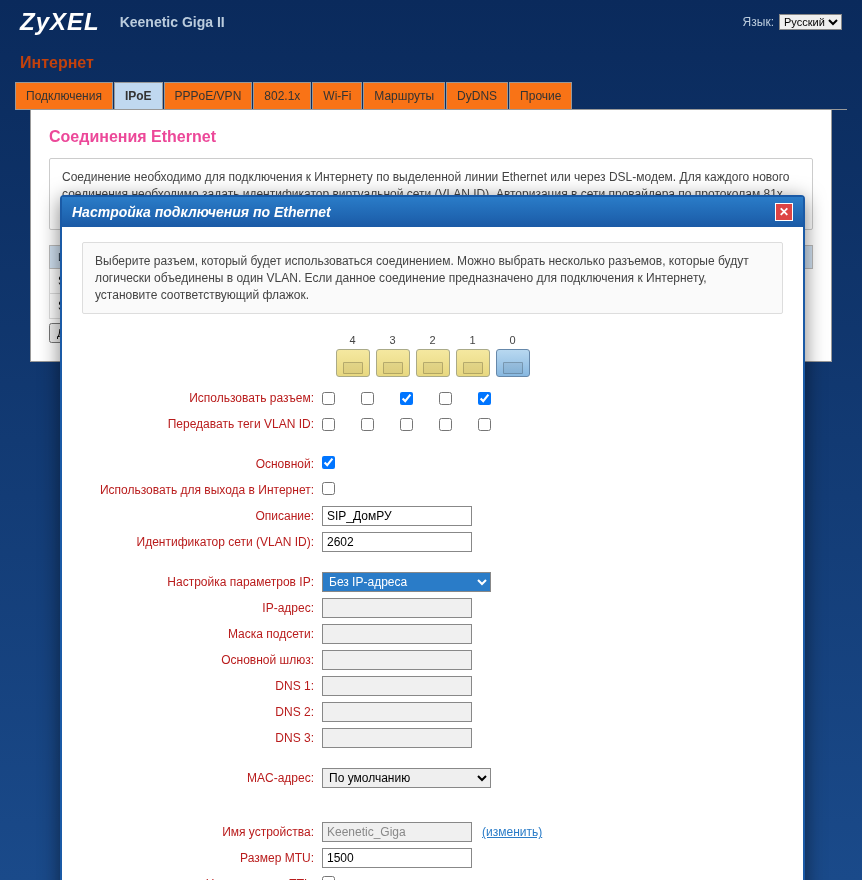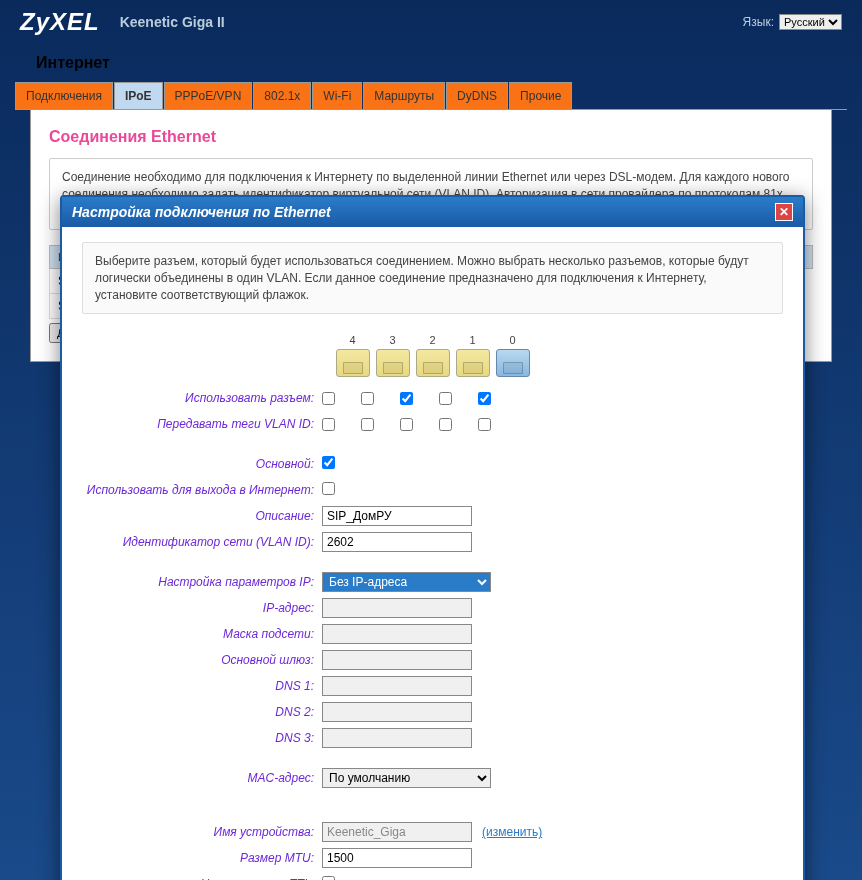--- a/index.html
+++ b/index.html
@@ -3,21 +3,21 @@
 <meta charset="utf-8">
 <style>
 * { box-sizing: border-box; margin: 0; padding: 0; }
 body { font-family: Arial, sans-serif; font-size: 12px; background: linear-gradient(to bottom, #0a2a5c 0%, #1a4a8a 100%); width: 862px; height: 880px; overflow: hidden; position: relative; }
 .header { display: flex; align-items: center; justify-content: space-between; padding: 8px 20px; color: #fff; }
 .header-left { display: flex; align-items: center; gap: 20px; }
 .logo { font-family: Arial; font-weight: bold; font-size: 24px; color: #fff; letter-spacing: 1px; font-style: italic; }
 .model { font-size: 14px; color: #bcd; font-weight: bold; }
 .lang-sel { display: flex; align-items: center; gap: 5px; color: #bcd; font-size: 12px; margin-left: 33px; }
 .lang-sel select { font-size: 11px; border: 1px solid #888; }
-.page-title { color: #000000; font-size: 16px; font-weight: bold; padding: 10px 36px; }
+.page-title { color: #c2410c; font-size: 16px; font-weight: bold; padding: 10px 20px; }
 .tabs-outer { padding: 0 15px; }
 .tabs { display: flex; border-bottom: 1px solid #999; }
 .tab { background: #f97316; border: 1px solid #999; border-bottom: none; padding: 6px 10px; font-size: 12px; color: #333; cursor: pointer; margin-right: 1px; }
 .tab.active { background: #c0d8f0; font-weight: bold; }
 .content-panel { background: #fff; margin: 0 15px; padding: 18px; border: 1px solid #999; border-top: none; }
 .panel-title { font-size: 16px; font-weight: bold; color: #ec4899; margin-bottom: 12px; }
 .info-box { border: 1px solid #ccc; background: #fff; padding: 10px 12px; color: #444; font-size: 12px; line-height: 1.4; border-radius: 2px; }
 .table-partial { margin-top: 15px; }
 .table-partial .th { background: #d0e0f0; padding: 5px 8px; font-size: 11px; color: #234; border: 1px solid #bbb; }
 .table-partial .td { padding: 5px 8px; font-size: 12px; background: #fff; border: 1px solid #ddd; border-top: none; }
@@ -28,21 +28,21 @@
 .close-btn { background: #d44; color: #fff; width: 18px; height: 18px; display: inline-flex; align-items: center; justify-content: center; border: 1px solid #fff; cursor: pointer; font-style: normal; font-weight: bold; font-size: 12px; }
 .modal-body { padding: 15px 20px; }
 .modal-info { border: 1px solid #ddd; background: #fafafa; padding: 10px 12px; color: #444; font-size: 12px; line-height: 1.4; border-radius: 2px; margin-bottom: 20px; }
 .ports-row { display: flex; justify-content: center; gap: 0; margin-bottom: 10px; }
 .port-col { display: flex; flex-direction: column; align-items: center; width: 40px; }
 .port-label { font-size: 11px; color: #444; margin-bottom: 3px; }
 .port-icon { width: 34px; height: 28px; border: 1px solid #aa8; background: linear-gradient(to bottom, #f5e8a0, #e8d880); border-radius: 3px; position: relative; }
 .port-icon.blue { border-color: #68a; background: linear-gradient(to bottom, #b8d8f0, #88b8e0); }
 .port-icon::after { content: ''; position: absolute; bottom: 2px; left: 50%; transform: translateX(-50%); width: 18px; height: 10px; background: rgba(0,0,0,0.05); border: 1px solid rgba(0,0,0,0.2); border-radius: 1px; }
 .form-row { display: flex; align-items: center; margin-bottom: 4px; min-height: 22px; }
-.form-label { width: 240px; text-align: right; padding-right: 8px; font-size: 12px; color: #6d28d9; font-style: italic; }
+.form-label { width: 240px; text-align: right; padding-right: 8px; font-size: 12px; color: #b91c1c; }
 .form-input { flex: 0 0 auto; }
 .form-input input[type="text"] { width: 150px; font-size: 12px; padding: 2px 4px; border: 1px solid #888; }
 .form-input input[type="text"].ro { background: #f0f0f0; color: #888; }
 .form-input select { width: 169px; font-size: 12px; padding: 1px 2px; border: 1px solid #888; }
 .form-input select.hilite { background: #2a7cc8; color: #fff; }
 .checkbox-row { display: flex; gap: 26px; justify-content: flex-start; }
 .checkbox-row input { margin: 0; }
 .link { color: #2a7cc8; text-decoration: underline; cursor: pointer; font-size: 12px; margin-left: 10px; }
 .gap { height: 14px; }
 </style>

